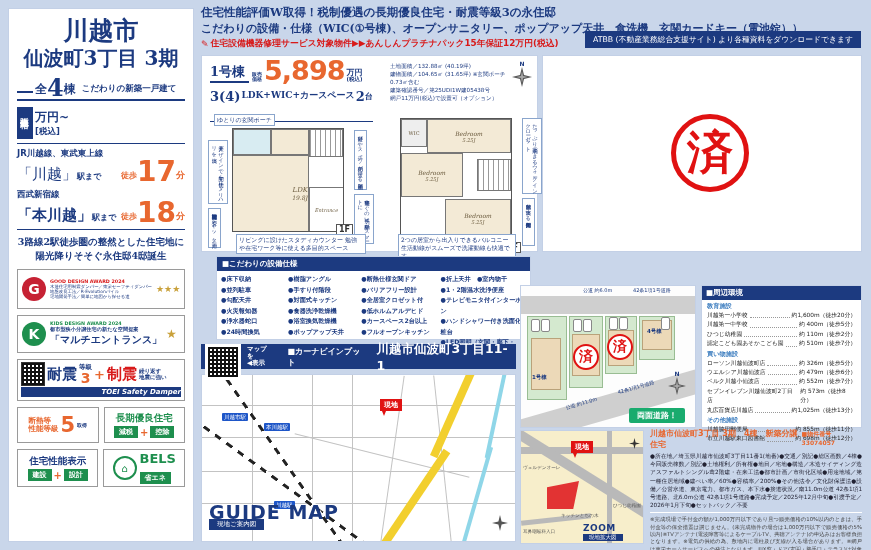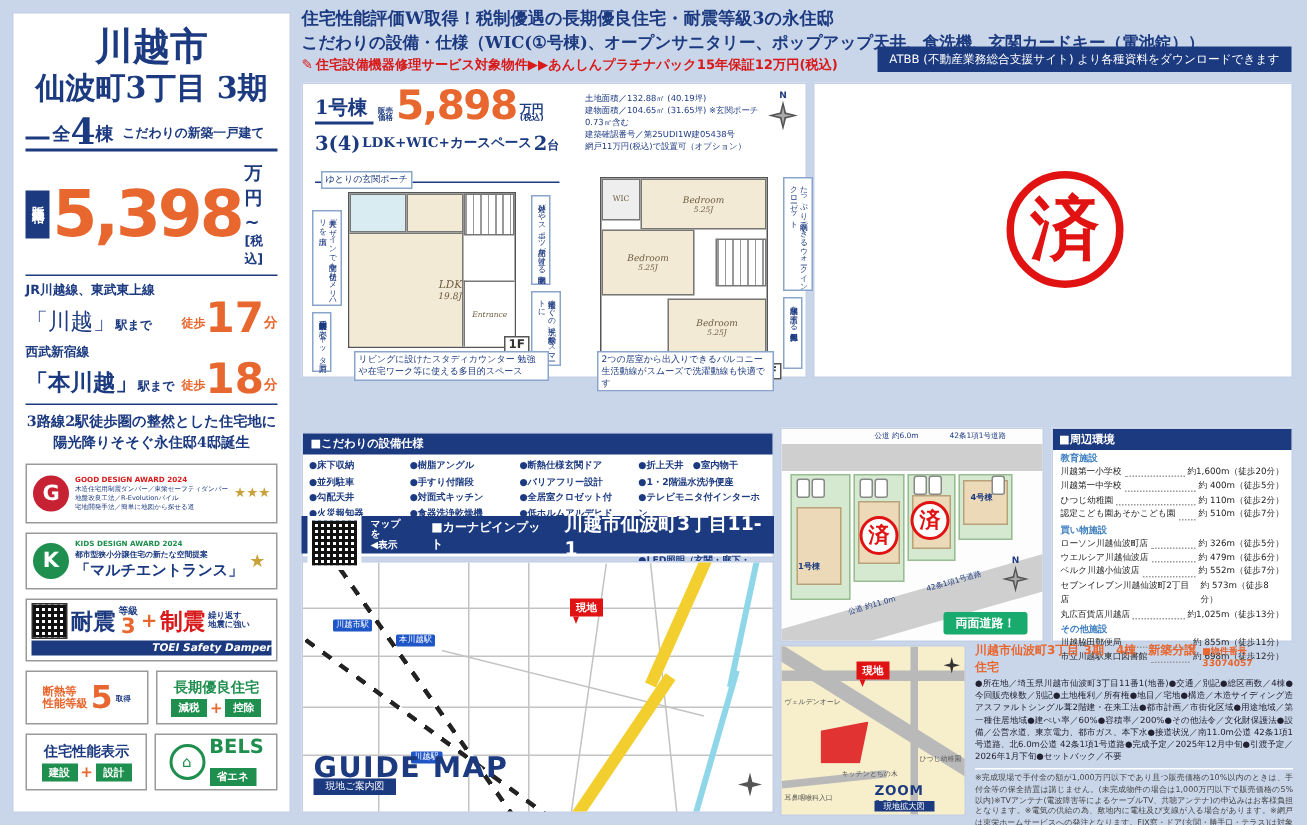--- a/index.html
+++ b/index.html
@@ -50,21 +50,20 @@
     <div style="display:flex;align-items:flex-end;border-bottom:2px solid #1c3a80;padding:4px 0 1px 0;margin-top:3px;">
       <div style="width:16px;border-top:2px solid #1c3a80;margin-bottom:5px;"></div>
       <span class="serif navy" style="font-size:12px;font-weight:bold;margin-left:2px;">全</span>
       <span class="serif navy" style="font-size:24px;font-weight:bold;line-height:.9;">4</span>
       <span class="serif navy" style="font-size:12px;font-weight:bold;">棟</span>
       <span class="serif navy" style="font-size:8.5px;font-weight:bold;margin:0 0 3px 6px;">こだわりの新築一戸建て</span>
     </div>
 
     <div style="display:flex;align-items:center;margin:6px 0 4px 0;">
       <div class="navybar vtext" style="font-size:8.5px;font-weight:bold;height:26px;padding:3px 2px;letter-spacing:1px;">販売価格</div>
-      <div class="orange" style="font-size:43px;font-weight:bold;letter-spacing:-2px;line-height:.95;margin-left:2px;">5,398</div>
       <div style="margin-left:2px;">
         <div class="navy" style="font-size:12px;font-weight:bold;">万円~</div>
         <div class="navy" style="font-size:8.5px;font-weight:bold;">[税込]</div>
       </div>
     </div>
 
     <div style="border-top:1.5px solid #1c3a80;border-bottom:1.5px solid #1c3a80;padding:4px 0;">
       <div style="margin-bottom:5px;">
         <div class="navy" style="font-size:8.5px;font-weight:bold;">JR川越線、東武東上線</div>
         <div style="display:flex;align-items:flex-end;">
@@ -259,21 +258,21 @@
     <div class="callout vtext" style="left:320px;top:62px;height:76px;font-size:5.2px;">たっぷり収納できるウォークインクローゼット</div>
     <div class="callout vtext" style="left:320px;top:142px;height:48px;font-size:5.2px;">開放感を演出する勾配天井採用</div>
     <div class="callout" style="left:34px;top:178px;width:130px;">リビングに設けたスタディカウンター 勉強や在宅ワーク等に使える多目的スペース</div>
     <div class="callout" style="left:196px;top:178px;width:118px;">2つの居室から出入りできるバルコニー 生活動線がスムーズで洗濯動線も快適です</div>
   </div>
 
   <div class="card" style="left:542px;top:55px;width:320px;height:197px;">
     <div class="stamp serif" style="position:absolute;left:128px;top:58px;width:68px;height:68px;font-size:46px;">済</div>
   </div>
 
-  <div class="card" style="left:201px;top:256px;width:315px;height:84px;margin-top:32px;">
+  <div class="card" style="left:216px;top:256px;width:315px;height:84px;">
     <div class="navybar" style="font-size:7.5px;font-weight:bold;padding:2px 5px;">■こだわりの設備仕様</div>
     <div style="display:flex;padding:3px 4px;">
       <div style="width:22%;font-size:6.2px;font-weight:bold;line-height:10.5px;color:#1c3a80;">
         <div>●床下収納</div>
         <div>●並列駐車</div>
         <div>●勾配天井</div>
         <div>●火災報知器</div>
         <div>●浄水器蛇口</div>
         <div>●24時間換気</div>
       </div>

